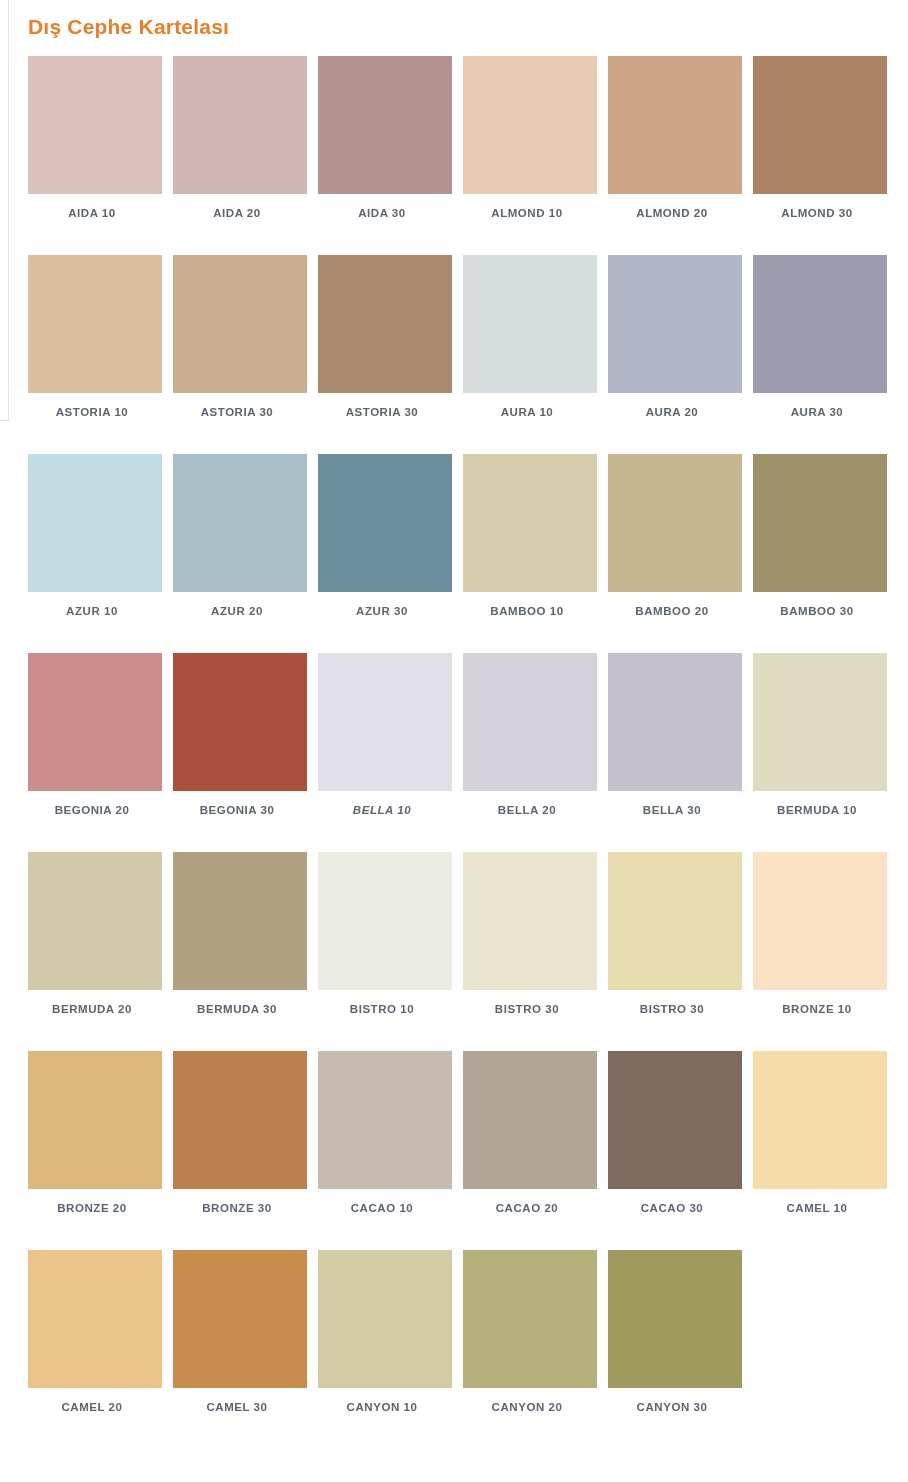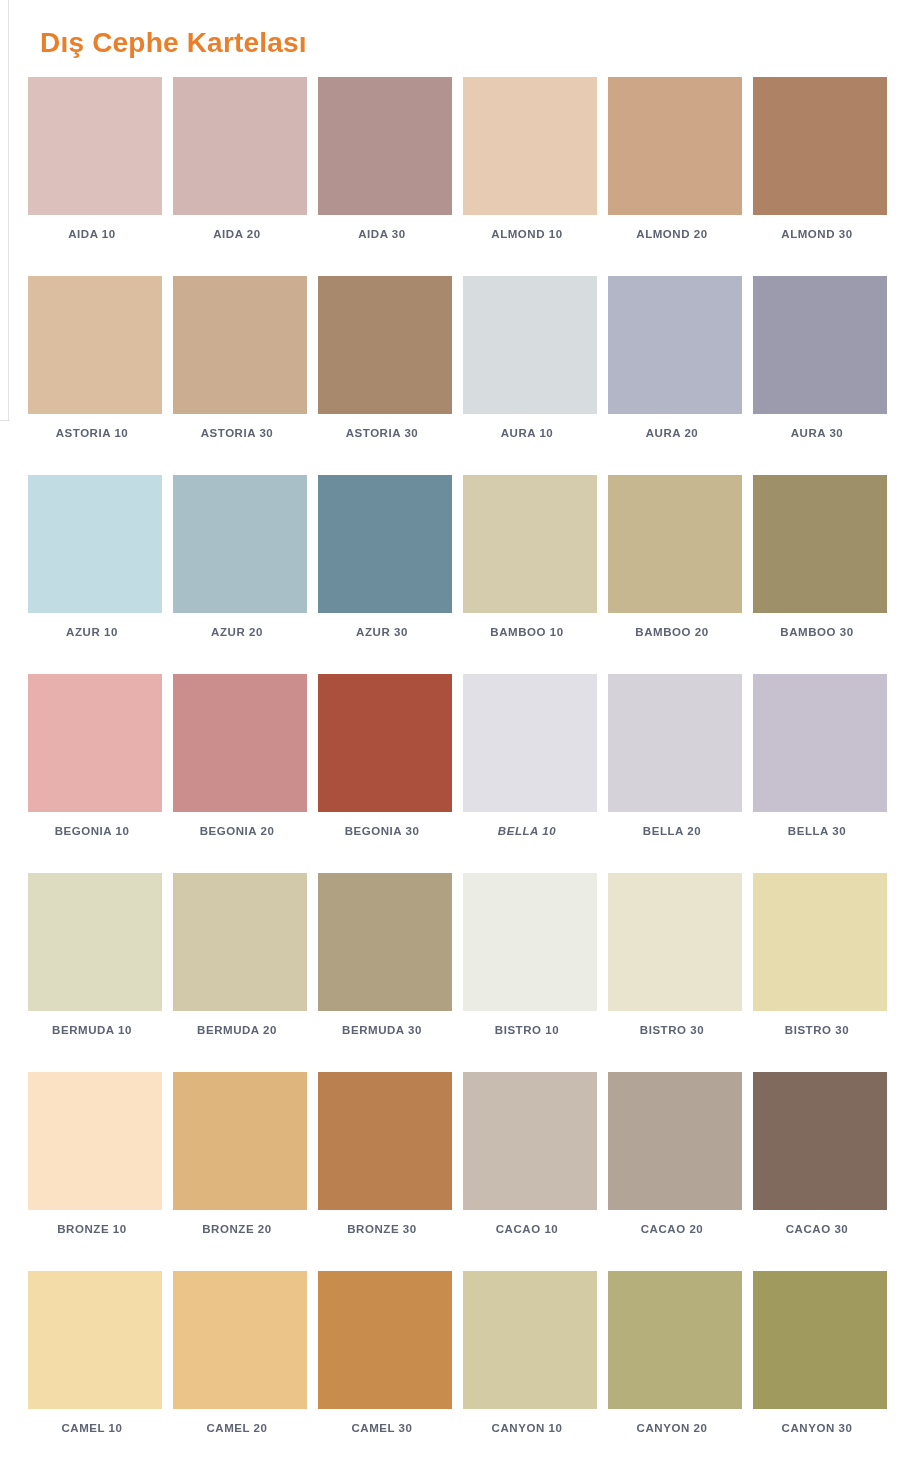--- a/index.html
+++ b/index.html
@@ -42,25 +42,25 @@
     position: absolute;
     left: 0;
     top: 0;
     width: 908px;
     height: 1482px;
     padding: 0 22px;
     box-sizing: border-box;
   }
 
   .page-title {
-    font-size: 28px;
+    font-size: 21px;
     font-weight: bold;
     color: #E8802B;
     letter-spacing: 0.2px;
-    margin: 12px;
+    margin: 0;
     padding: 13px 0 0 6px;
     line-height: 1.3;
   }
 
   .swatch-grid {
     margin-top: 16px;
     display: grid;
     grid-template-columns: repeat(6, 134px);
     column-gap: 11px;
     row-gap: 0;
@@ -168,24 +168,20 @@
       </div>
       <div class="swatch-cell">
         <span class="swatch-chip" style="background: rgb(198, 183, 145);"></span>
         <span class="swatch-label" style="color: rgb(92, 99, 115);">BAMBOO 20</span>
       </div>
       <div class="swatch-cell">
         <span class="swatch-chip" style="background: rgb(158, 144, 105);"></span>
         <span class="swatch-label" style="color: rgb(92, 99, 115);">BAMBOO 30</span>
       </div>
       <div class="swatch-cell">
-        <span class="swatch-chip" style="background: rgb(232, 176, 172);"></span>
-        <span class="swatch-label" style="color: rgb(92, 99, 115);">BEGONIA 10</span>
-      </div>
-      <div class="swatch-cell">
         <span class="swatch-chip" style="background: rgb(204, 142, 140);"></span>
         <span class="swatch-label" style="color: rgb(92, 99, 115);">BEGONIA 20</span>
       </div>
       <div class="swatch-cell">
         <span class="swatch-chip" style="background: rgb(170, 80, 60);"></span>
         <span class="swatch-label" style="color: rgb(92, 99, 115);">BEGONIA 30</span>
       </div>
       <div class="swatch-cell">
         <span class="swatch-chip" style="background: rgb(224, 224, 230);"></span>
         <span class="swatch-label" style="color: rgb(92, 99, 115); font-style: italic;">BELLA 10</span>

